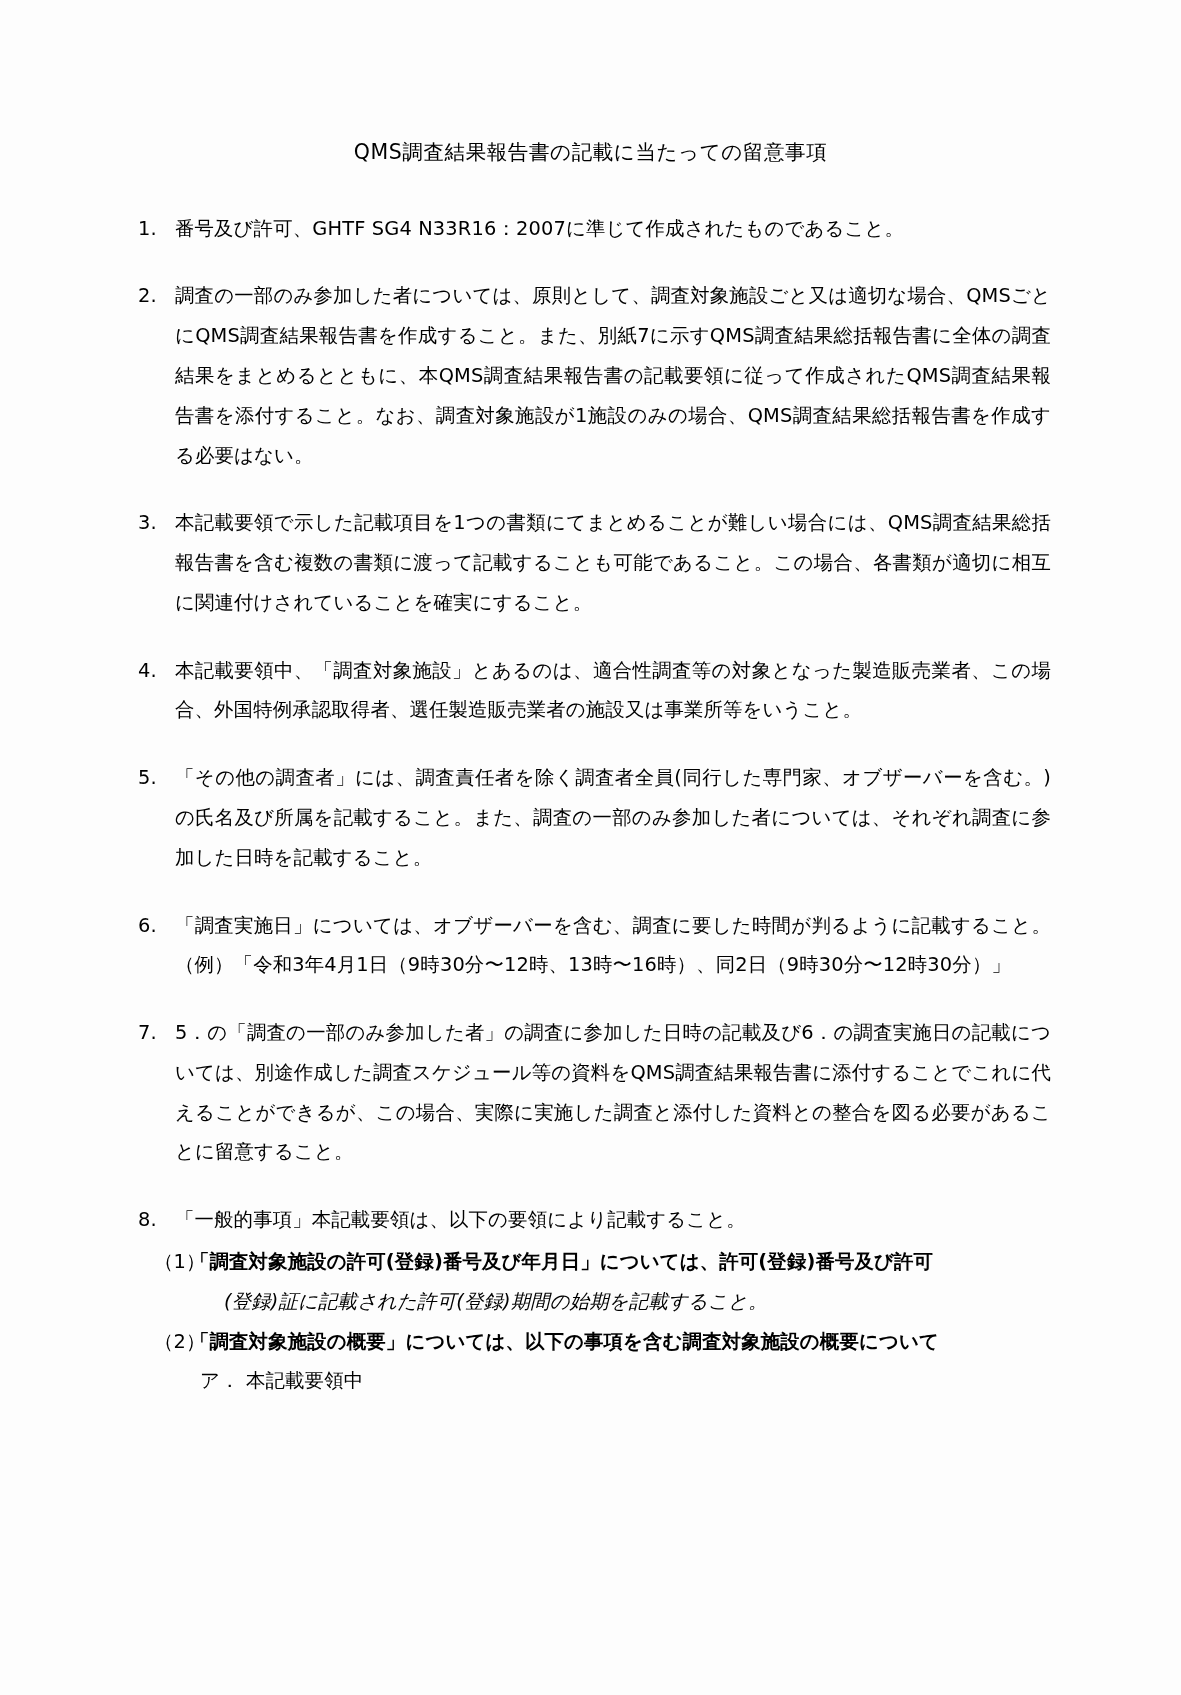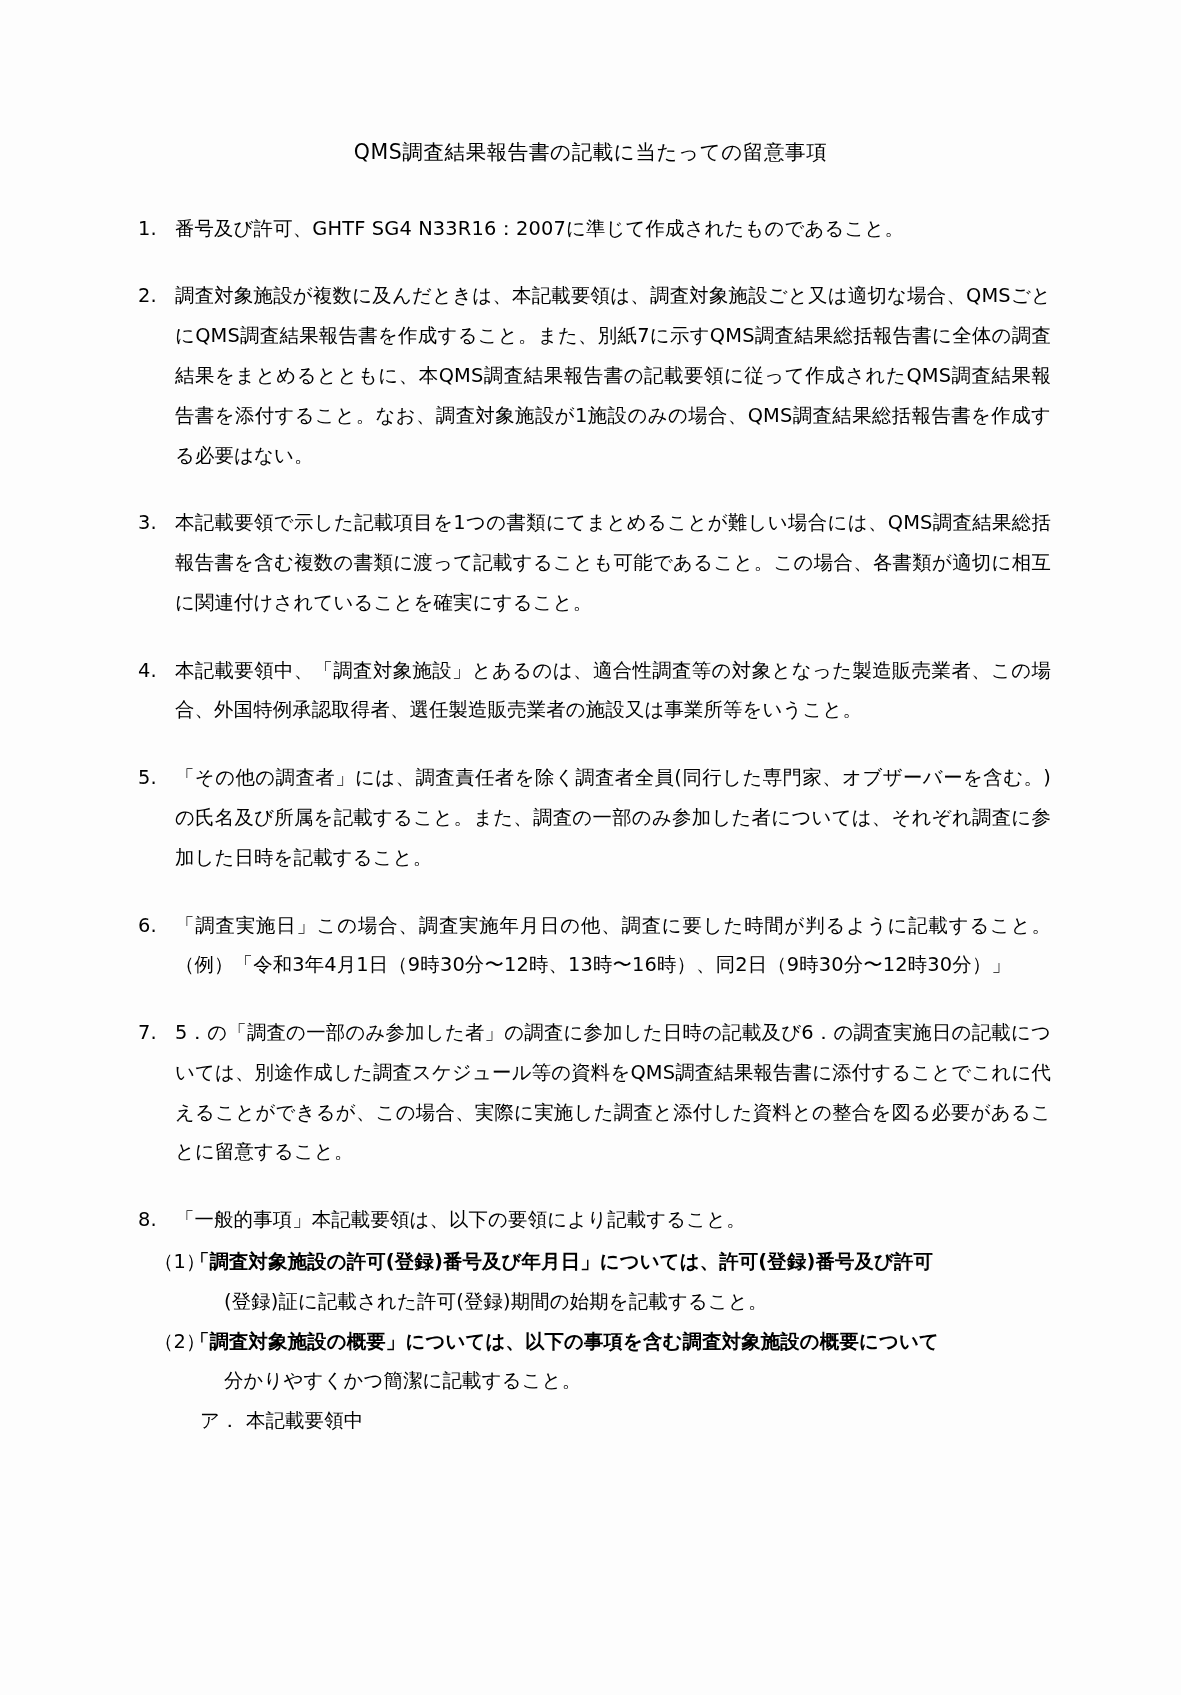--- a/index.html
+++ b/index.html
@@ -86,20 +86,21 @@
     white-space: pre;
   }
   .sub-text {
     flex: 1 1 auto;
     text-align: justify;
     text-justify: inter-character;
     font-weight: bold;
   }
   .sub-cont {
     padding-left: 86px;
+    font-style: italic;
   }
   .subsub-item {
     display: flex;
     align-items: flex-start;
     font-size: 19.4px;
     line-height: 2.05;
     letter-spacing: 0.15px;
     padding-left: 62px;
     font-family: "DejaVu Sans", "Liberation Sans", sans-serif;
   }
@@ -130,41 +131,41 @@
 
     <div class="body-block">
 
       <div class="item">
         <span class="item-marker">1.</span>
         <span class="item-text">番号及び許可、GHTF SG4 N33R16：2007に準じて作成されたものであること。</span>
       </div>
 
       <div class="item">
         <span class="item-marker">2.</span>
-        <span class="item-text">調査対象施設が複数に及んだときは、本記載要領は、調査対象施設ごと又は適切な場合、QMSごとにQMS調査結果報告書を作成すること。また、別紙7に示すQMS調査結果総括報告書に全体の調査結果をまとめるとともに、本QMS調査結果報告書の記載要領に従って作成されたQMS調査結果報告書を添付すること。なお、調査対象施設が1施設のみの場合、QMS調査結果総括報告書を作成する必要はない。</span>
+        <span class="item-text">調査の一部のみ参加した者については、原則として、調査対象施設ごと又は適切な場合、QMSごとにQMS調査結果報告書を作成すること。また、別紙7に示すQMS調査結果総括報告書に全体の調査結果をまとめるとともに、本QMS調査結果報告書の記載要領に従って作成されたQMS調査結果報告書を添付すること。なお、調査対象施設が1施設のみの場合、QMS調査結果総括報告書を作成する必要はない。</span>
       </div>
 
       <div class="item">
         <span class="item-marker">3.</span>
         <span class="item-text">本記載要領で示した記載項目を1つの書類にてまとめることが難しい場合には、QMS調査結果総括報告書を含む複数の書類に渡って記載することも可能であること。この場合、各書類が適切に相互に関連付けされていることを確実にすること。</span>
       </div>
 
       <div class="item">
         <span class="item-marker">4.</span>
         <span class="item-text">本記載要領中、「調査対象施設」とあるのは、適合性調査等の対象となった製造販売業者、この場合、外国特例承認取得者、選任製造販売業者の施設又は事業所等をいうこと。</span>
       </div>
 
       <div class="item">
         <span class="item-marker">5.</span>
         <span class="item-text">「その他の調査者」には、調査責任者を除く調査者全員(同行した専門家、オブザーバーを含む。)の氏名及び所属を記載すること。また、調査の一部のみ参加した者については、それぞれ調査に参加した日時を記載すること。</span>
       </div>
 
       <div class="item">
         <span class="item-marker">6.</span>
-        <span class="item-text">「調査実施日」この場合、調査実施年月日の他、調査に要した時間が判るように記載すること。（例）「令和3年4月1日（9時30分〜12時、13時〜16時）、同2日（9時30分〜12時30分）」</span>
+        <span class="item-text">「調査実施日」については、オブザーバーを含む、調査に要した時間が判るように記載すること。（例）「令和3年4月1日（9時30分〜12時、13時〜16時）、同2日（9時30分〜12時30分）」</span>
       </div>
 
       <div class="item">
         <span class="item-marker">7.</span>
         <span class="item-text">5．の「調査の一部のみ参加した者」の調査に参加した日時の記載及び6．の調査実施日の記載については、別途作成した調査スケジュール等の資料をQMS調査結果報告書に添付することでこれに代えることができるが、この場合、実際に実施した調査と添付した資料との整合を図る必要があることに留意すること。</span>
       </div>
 
       <div class="item item-8-wrap">
         <div style="width:100%">
           <div class="item-8-head">
@@ -177,21 +178,20 @@
             <div class="sub-item">
               <span class="sub-marker">（1）</span>
               <span class="sub-text">「調査対象施設の許可(登録)番号及び年月日」については、許可(登録)番号及び許可</span>
             </div>
             <div class="sub-cont">(登録)証に記載された許可(登録)期間の始期を記載すること。</div>
 
             <div class="sub-item">
               <span class="sub-marker">（2）</span>
               <span class="sub-text">「調査対象施設の概要」については、以下の事項を含む調査対象施設の概要について</span>
             </div>
-            <div class="sub-cont">分かりやすくかつ簡潔に記載すること。</div>
 
             <div class="subsub-item">
               <span class="subsub-marker">ア．</span>
               <span>本記載要領中</span>
             </div>
 
           </div>
         </div>
       </div>
 

